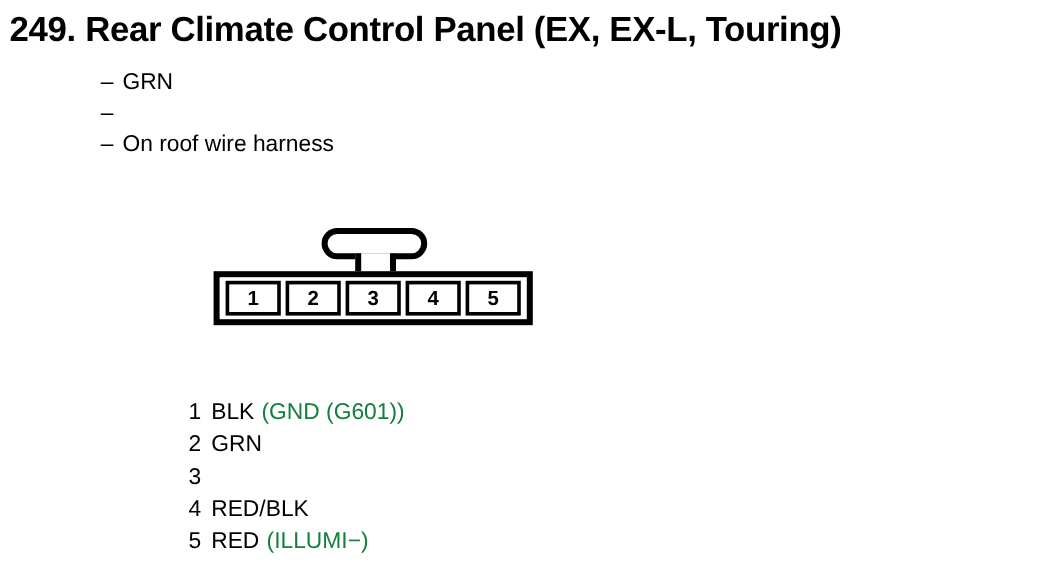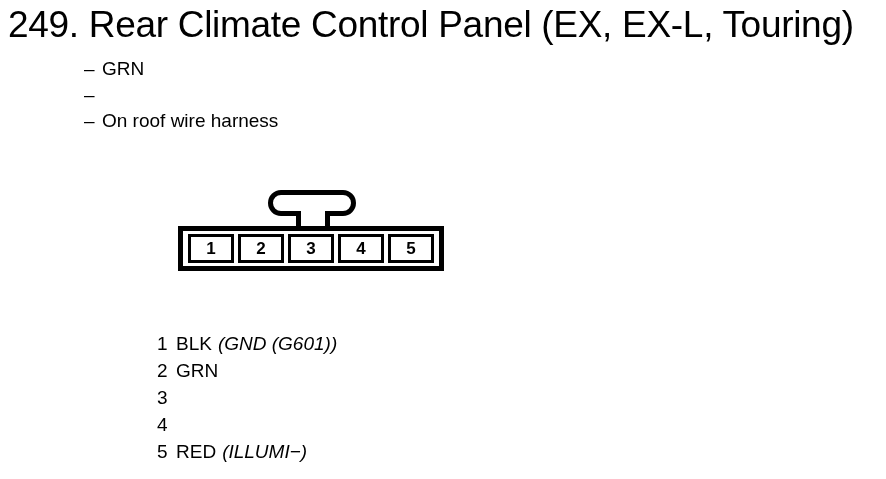--- a/index.html
+++ b/index.html
@@ -15,22 +15,22 @@
     font-family: "Liberation Sans", sans-serif;
     color: #000000;
     -webkit-font-smoothing: antialiased;
   }
 
   
   #page-title {
     position: absolute;
     left: 8px;
     top: 8px;
-    font-size: 37px;
-    font-weight: normal;
+    font-size: 29px;
+    font-weight: bold;
     letter-spacing: -0.3px;
     white-space: nowrap;
     line-height: 34px;
   }
 
   
   #notes {
     position: absolute;
     left: 84px;
     top: 56px;
@@ -118,22 +118,21 @@
     white-space: nowrap;
   }
   .wire-pin {
     width: 19px;
     flex: 0 0 19px;
   }
   .wire-color {
     margin-right: 6px;
   }
   .wire-function {
-    color: #000000;
-    font-style: italic;
+    color: #15803d;
   }
 </style>
 </head>
 <body>
 
 <div id="page-title">249. Rear Climate Control Panel (EX, EX-L, Touring)</div>
 
 <div id="notes">
 
   <div class="note-row">
@@ -179,20 +178,21 @@
     <span class="wire-pin">2</span>
     <span class="wire-color">GRN</span>
   </div>
 
   <div class="wire-row">
     <span class="wire-pin">3</span>
   </div>
 
   <div class="wire-row">
     <span class="wire-pin">4</span>
+    <span class="wire-color">RED/BLK</span>
   </div>
 
   <div class="wire-row">
     <span class="wire-pin">5</span>
     <span class="wire-color">RED</span>
     <span class="wire-function">(ILLUMI−)</span>
   </div>
 
 </div>
 

